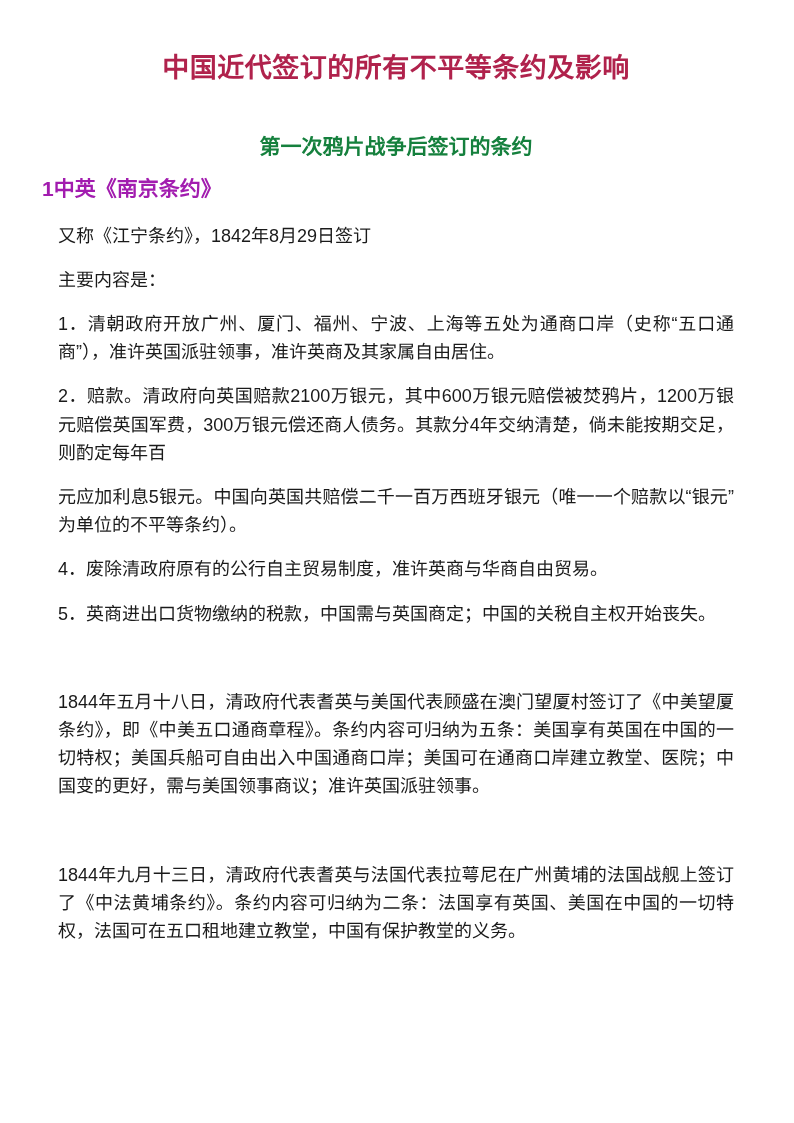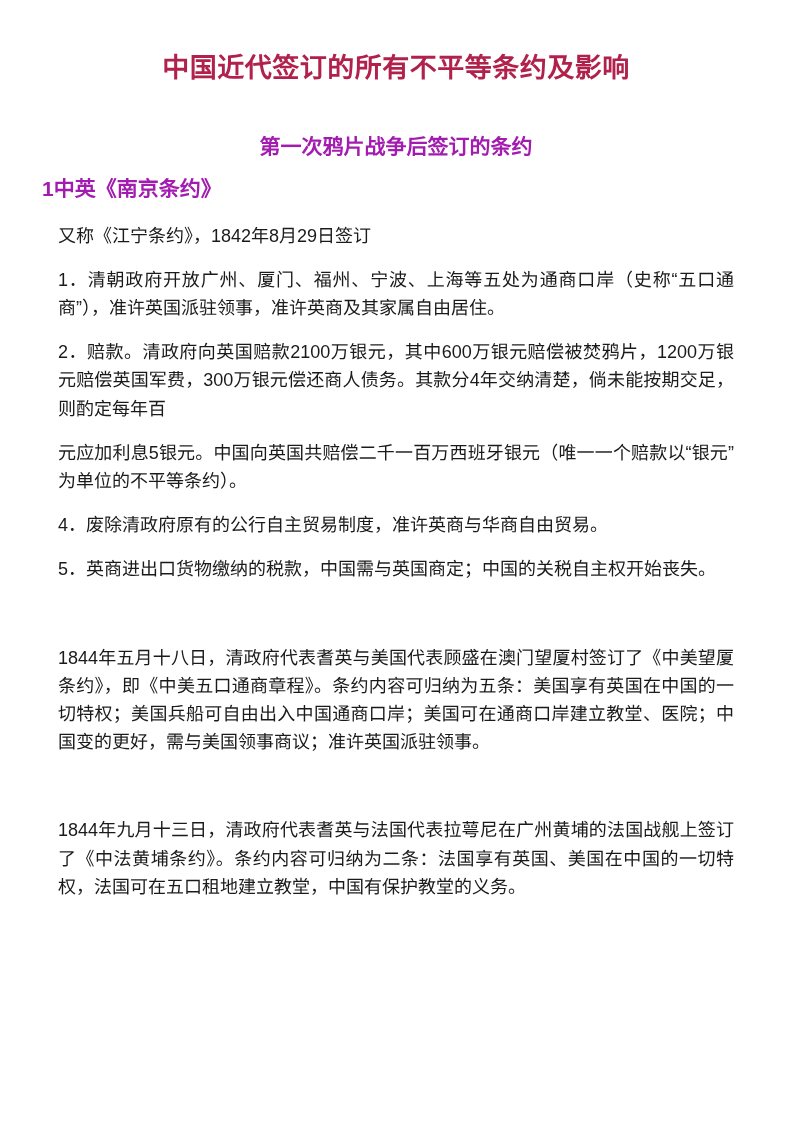--- a/index.html
+++ b/index.html
@@ -36,21 +36,21 @@
     padding-top: 52px;
     line-height: 1.25;
     white-space: nowrap;
   }
 
   
   .section-subtitle {
     text-align: center;
     font-size: 21px;
     font-weight: bold;
-    color: #a21caf;
+    color: #15803d;
     margin: 0;
     padding-top: 47px;
     line-height: 1.3;
   }
 
   
   .treaty-heading {
     font-size: 21px;
     font-weight: bold;
     color: #a21caf;
@@ -87,20 +87,21 @@
 
   <h1 class="doc-title">中国近代签订的所有不平等条约及影响</h1>
 
   <div class="section">
 
     <h2 class="section-subtitle">第一次鸦片战争后签订的条约</h2>
 
     <div class="treaty-block">
       <h3 class="treaty-heading">1中英《南京条约》</h3>
       <p class="body-line">又称《江宁条约》，1842年8月29日签订</p>
+      <p class="body-line">主要内容是：</p>
       <p class="body-line">1．清朝政府开放广州、厦门、福州、宁波、上海等五处为通商口岸（史称“五口通商”），准许英国派驻领事，准许英商及其家属自由居住。</p>
       <p class="body-line">2．赔款。清政府向英国赔款2100万银元，其中600万银元赔偿被焚鸦片，1200万银元赔偿英国军费，300万银元偿还商人债务。其款分4年交纳清楚，倘未能按期交足，则酌定每年百</p>
       <p class="body-line">元应加利息5银元。中国向英国共赔偿二千一百万西班牙银元（唯一一个赔款以“银元”为单位的不平等条约）。</p>
       <p class="body-line">4．废除清政府原有的公行自主贸易制度，准许英商与华商自由贸易。</p>
       <p class="body-line">5．英商进出口货物缴纳的税款，中国需与英国商定；中国的关税自主权开始丧失。</p>
     </div>
 
     <div class="block-gap"></div>
 
     <div class="treaty-block">

